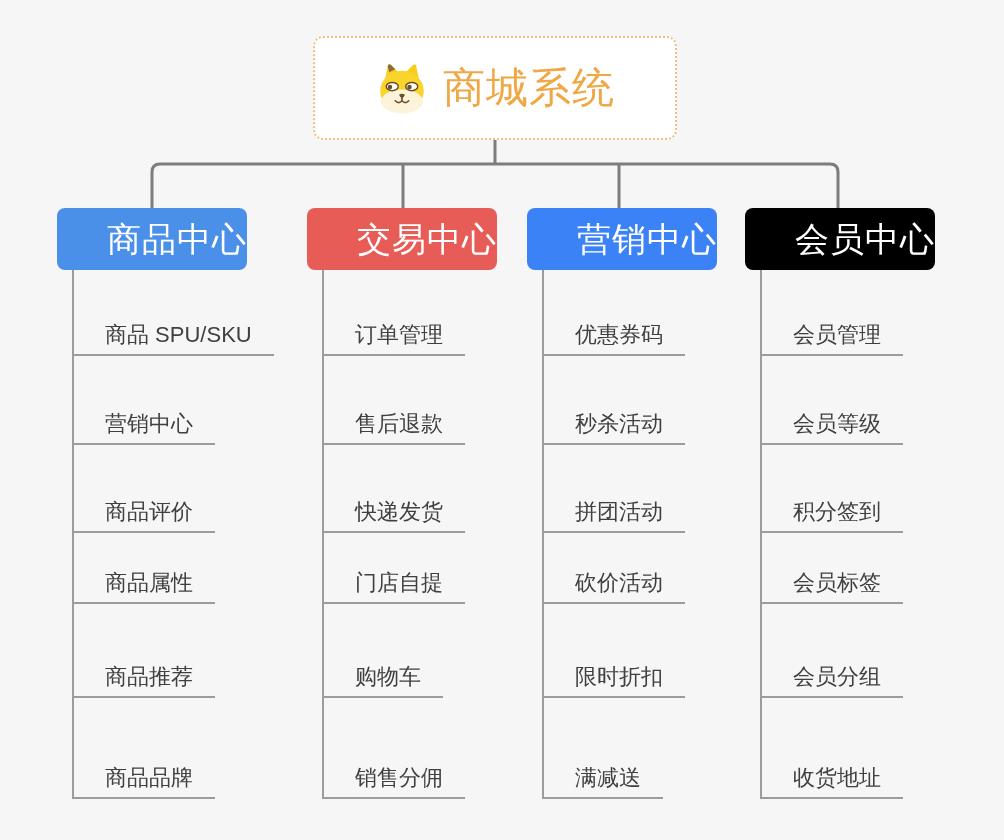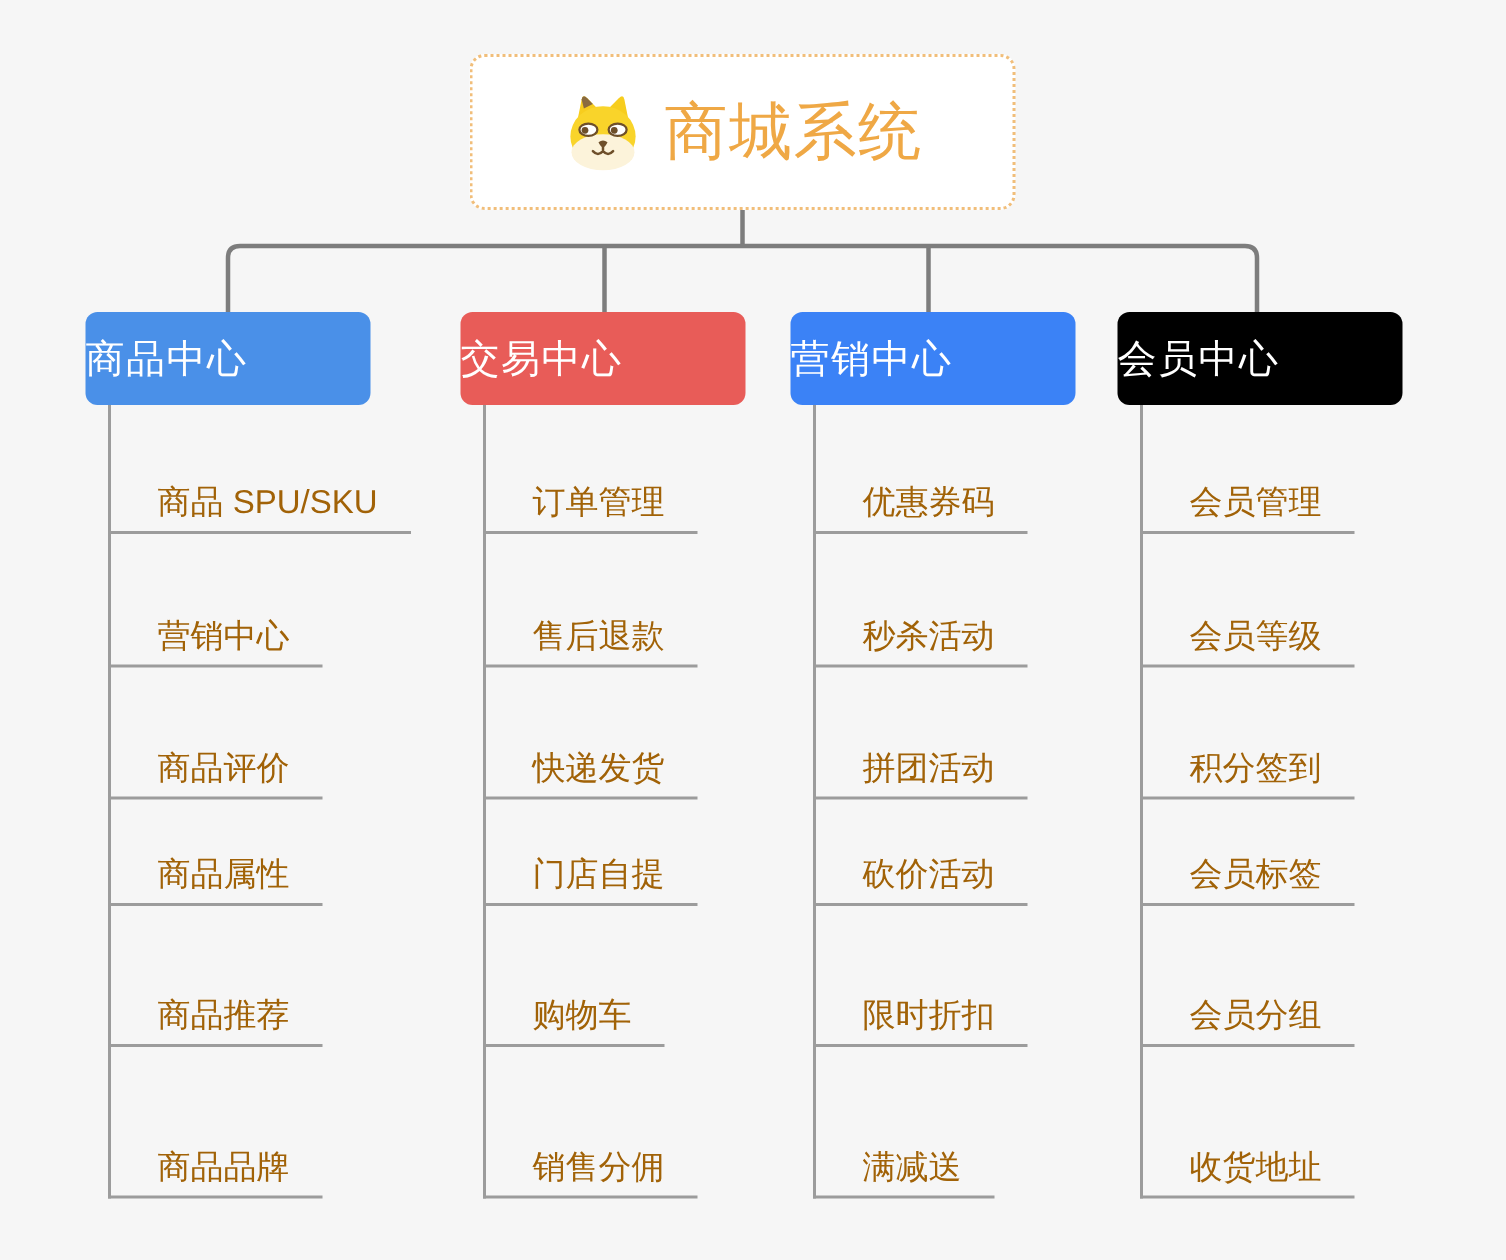--- a/index.html
+++ b/index.html
@@ -47,43 +47,43 @@
   .c1 { --x: 307px; }
   .c2 { --x: 527px; }
   .c3 { --x: 745px; }
   .branch-box {
     position: absolute;
     top: 208px;
     left: var(--x);
     width: 190px; height: 62px;
     border-radius: 8px;
     color: #FFFFFF;
-    font-size: 26px;
+    font-size: 34px;
     line-height: 62px;
-    text-align: left;
+    text-align: right;
     letter-spacing: 1px;
     cursor: pointer;
   }
   
   .subline {
     position: absolute;
     top: 270px;
     left: calc(var(--x) + 15px);
     width: 2px;
     height: 529px;
     background: #9C9C9C;
   }
   
   .item {
     position: absolute;
     left: calc(var(--x) + 15px);
     white-space: nowrap;
     font-size: 22px;
     line-height: 30px;
-    color: #a16207;
+    color: #404040;
     padding: 0 22px 4px 33px;
     border-bottom: 2px solid #9C9C9C;
     cursor: pointer;
   }
   .r0 { top: 320px; }
   .r1 { top: 409px; }
   .r2 { top: 497px; }
   .r3 { top: 568px; }
   .r4 { top: 662px; }
   .r5 { top: 763px; }

